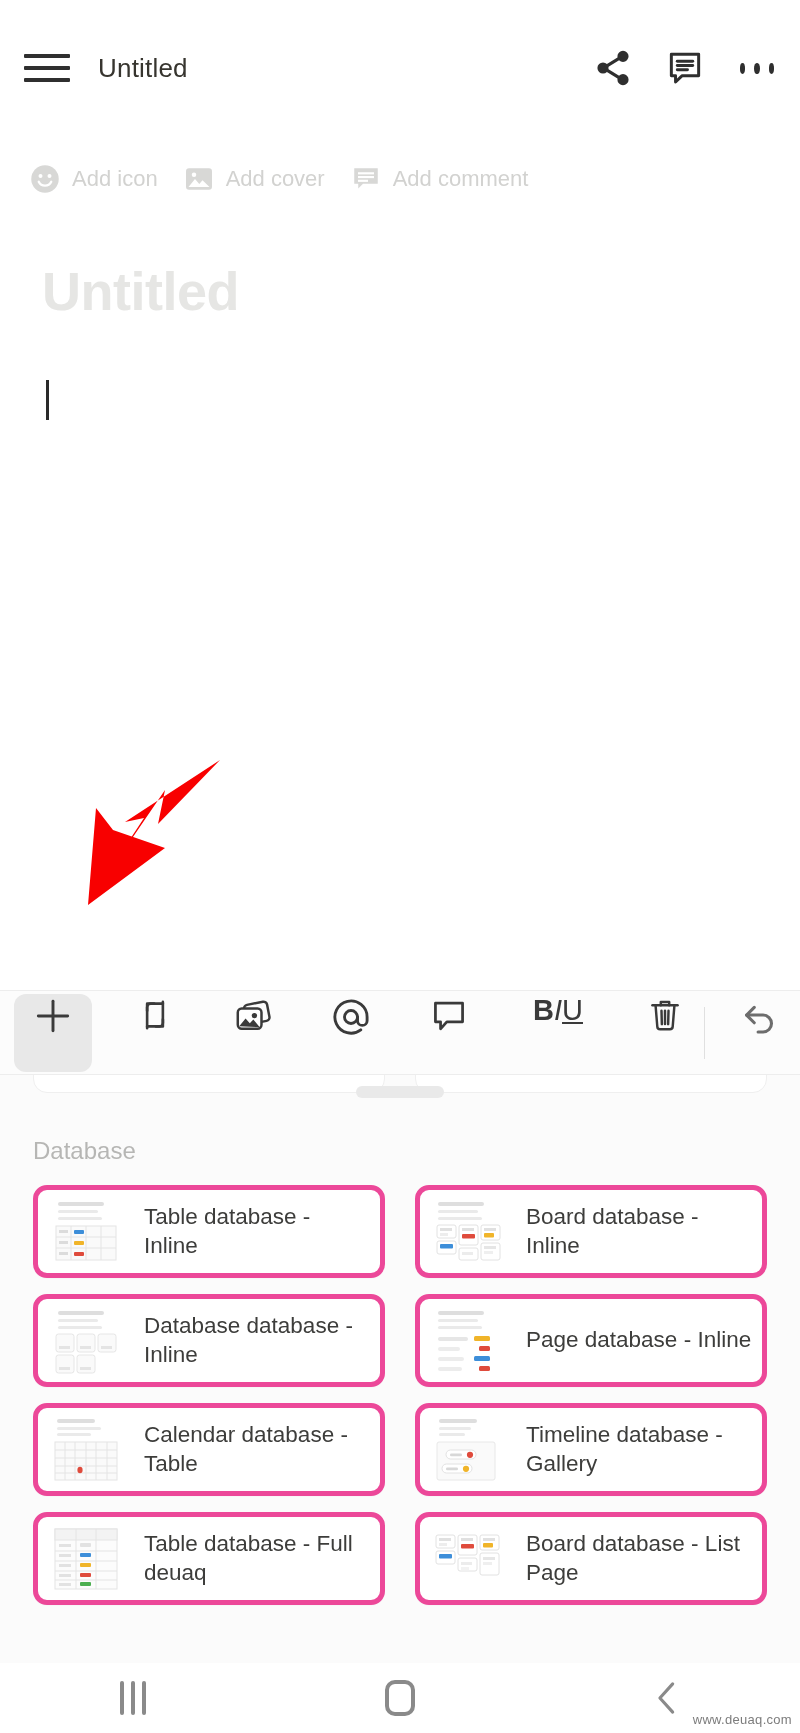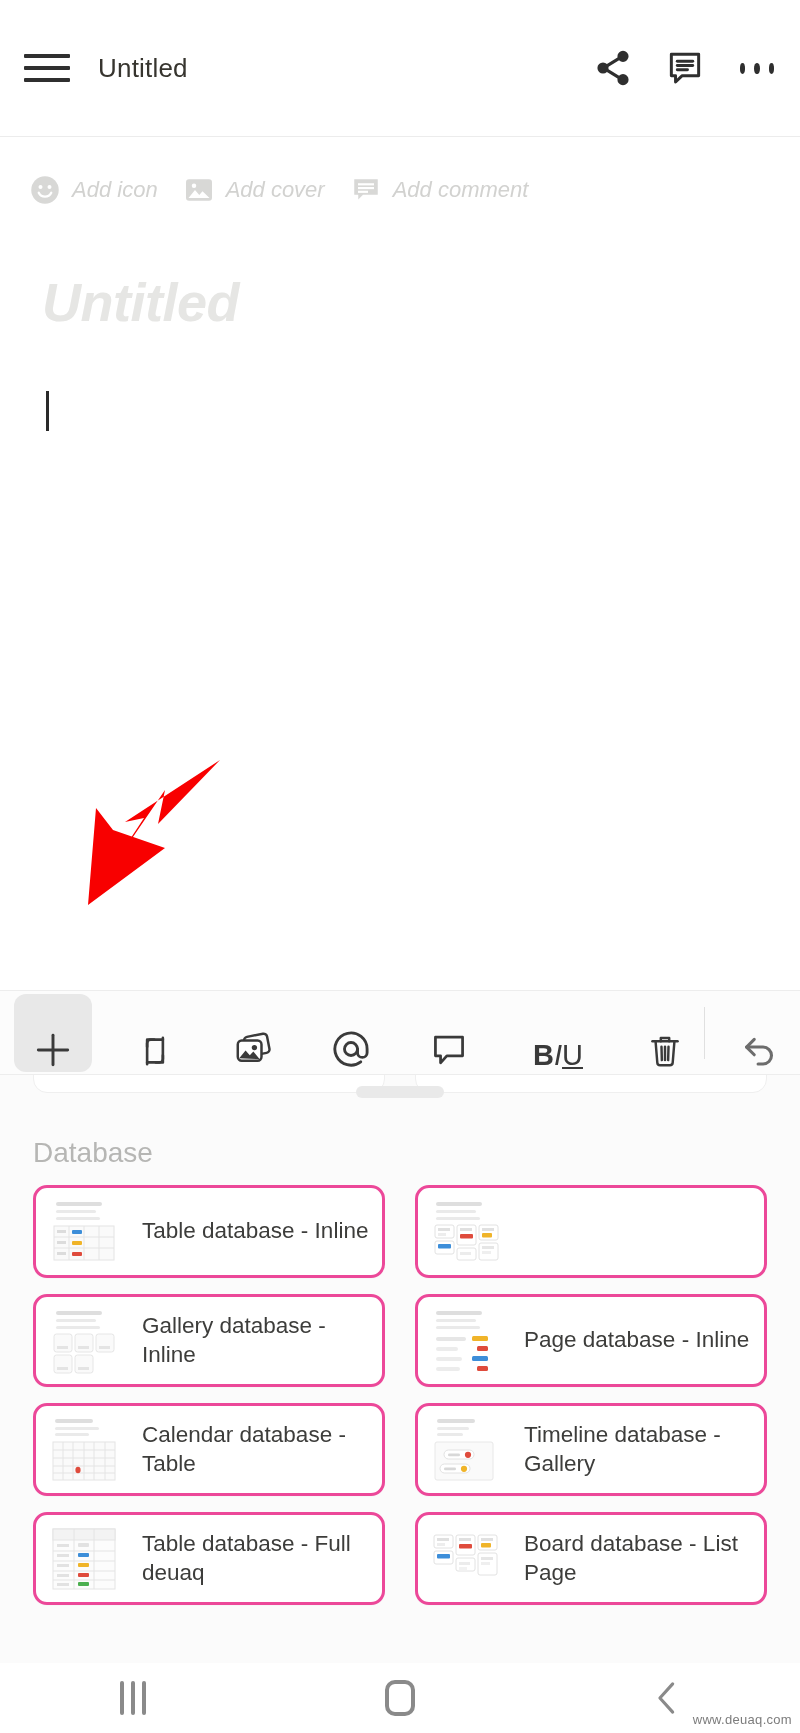--- a/index.html
+++ b/index.html
@@ -35,25 +35,24 @@
   .appbar-actions {
     margin-left: auto; margin-right: 22px;
     display: flex; align-items: center; gap: 30px;
   }
   .ic { width: 42px; height: 42px; display: flex; align-items: center; justify-content: center; cursor: pointer; }
   .dots { display: flex; gap: 9px; align-items: center; padding: 0 4px; }
   .dots i { width: 11px; height: 11px; border-radius: 50%; background: #2f2f2f; display: block; }
 
   
   .page-body {
-    position: absolute; left: 0; top: 137px;
+    position: absolute; left: 0; top: 126px;
     width: 800px; height: 853px;
     background: #fff;
     overflow: hidden;
-    font-style: italic;
   }
   .meta-row {
     display: flex; align-items: center; gap: 26px;
     padding: 38px 0 0 30px;
   }
   .meta-item { display: flex; align-items: center; gap: 12px; cursor: pointer; }
   .meta-label { font-size: 22px; color: #d2d2d0; }
   .meta-ic { width: 30px; height: 30px; flex: 0 0 30px; display: block; }
 
   .doc-title {
@@ -72,21 +71,21 @@
   .toolbar {
     position: absolute; left: 0; top: 990px;
     width: 800px; height: 85px;
     background: #fcfcfc;
     border-top: 1px solid #ededed;
     border-bottom: 1px solid #ededed;
     display: flex; align-items: center;
   }
   .tb-btn {
     width: 78px; height: 78px;
-    display: flex; align-items: flex-end; justify-content: center;
+    display: flex; align-items: flex-start; justify-content: center;
     cursor: pointer; flex: 0 0 auto;
   }
   .tb-btn.active { background: #e8e8e8; border-radius: 12px; }
   .tb-gap { flex: 1 1 auto; }
   .tb-sep { width: 1px; height: 52px; background: #e0e0e0; flex: 0 0 1px; }
   .biu { font-size: 29px; color: #3a3a3a; letter-spacing: 0px; white-space: nowrap; }
   .biu b { font-weight: bold; }
   .biu i { font-style: italic; }
   .biu u { text-decoration: underline; }
 
@@ -105,30 +104,30 @@
     border: 1px solid #efefef; border-radius: 14px; background: #fff;
   }
   .prev-card.l { left: 33px; width: 352px; }
   .prev-card.r { left: 415px; width: 352px; }
   .grabber {
     position: absolute; left: 50%; top: 11px; transform: translateX(-50%);
     width: 88px; height: 12px; border-radius: 6px; background: #e9e9e9;
   }
   .sheet-section-title {
     position: absolute; left: 33px; top: 62px;
-    font-size: 28px; color: #b6b6b4;
+    font-size: 24px; color: #b6b6b4;
   }
   .grid {
     position: absolute; left: 33px; top: 110px;
     width: 734px;
     display: grid; grid-template-columns: 352px 352px; gap: 16px 30px;
   }
   .card {
     height: 93px; background: #ffffff;
-    border: 3px solid #ec4899; border-radius: 14px;
+    border: 5px solid #ec4899; border-radius: 14px;
     display: flex; align-items: center; gap: 14px;
     padding: 0 10px 0 12px;
     cursor: pointer;
     box-shadow: 0 1px 1px rgba(0,0,0,.02);
   }
   .card-thumb { width: 80px; height: 72px; flex: 0 0 80px; }
   .card-label {
     font-size: 22.5px; color: #3d3d3b; line-height: 1.25;
   }
 
@@ -348,39 +347,40 @@
           <rect x="30" y="38" width="13" height="4.5" rx="1" fill="#df4b3c"></rect>
           <rect x="27" y="52" width="19" height="12" rx="2" fill="#fff" stroke="#e2e2e2"></rect>
           <rect x="30" y="56" width="11" height="3" fill="#ececec"></rect>
           <rect x="49" y="29" width="19" height="15" rx="2" fill="#fff" stroke="#e2e2e2"></rect>
           <rect x="52" y="32" width="12" height="3" fill="#e0e0e0"></rect>
           <rect x="52" y="37" width="10" height="4.5" rx="1" fill="#f0b429"></rect>
           <rect x="49" y="47" width="19" height="17" rx="2" fill="#fff" stroke="#e2e2e2"></rect>
           <rect x="52" y="50" width="12" height="3" fill="#e6e6e6"></rect>
           <rect x="52" y="55" width="9" height="3" fill="#efefef"></rect>
         </svg>
+        <span class="card-label">Board database - Inline</span>
       </div>
 
       <div class="card">
         <svg class="card-thumb" viewBox="0 0 80 72">
           <rect x="8" y="6" width="46" height="4" rx="2" fill="#dedede"></rect>
           <rect x="8" y="14" width="40" height="3" rx="1.5" fill="#eaeaea"></rect>
           <rect x="8" y="21" width="44" height="3" rx="1.5" fill="#eaeaea"></rect>
           <rect x="6" y="29" width="18" height="18" rx="2.5" fill="#fafafa" stroke="#e6e6e6"></rect>
           <rect x="9" y="41" width="11" height="3" fill="#e4e4e4"></rect>
           <rect x="27" y="29" width="18" height="18" rx="2.5" fill="#fafafa" stroke="#e6e6e6"></rect>
           <rect x="30" y="41" width="11" height="3" fill="#e4e4e4"></rect>
           <rect x="48" y="29" width="18" height="18" rx="2.5" fill="#fafafa" stroke="#e6e6e6"></rect>
           <rect x="51" y="41" width="11" height="3" fill="#e4e4e4"></rect>
           <rect x="6" y="50" width="18" height="18" rx="2.5" fill="#fafafa" stroke="#e6e6e6"></rect>
           <rect x="9" y="62" width="11" height="3" fill="#e4e4e4"></rect>
           <rect x="27" y="50" width="18" height="18" rx="2.5" fill="#fafafa" stroke="#e6e6e6"></rect>
           <rect x="30" y="62" width="11" height="3" fill="#e4e4e4"></rect>
         </svg>
-        <span class="card-label">Gallery database - Inline</span>
+        <span class="card-label">Database database - Inline</span>
       </div>
 
       <div class="card">
         <svg class="card-thumb" viewBox="0 0 80 72">
           <rect x="6" y="6" width="46" height="4" rx="2" fill="#dedede"></rect>
           <rect x="6" y="14" width="40" height="3" rx="1.5" fill="#eaeaea"></rect>
           <rect x="6" y="21" width="44" height="3" rx="1.5" fill="#eaeaea"></rect>
           <rect x="6" y="32" width="30" height="4" rx="2" fill="#e6e6e6"></rect>
           <rect x="42" y="31" width="16" height="5" rx="1.5" fill="#f0b429"></rect>
           <rect x="6" y="42" width="22" height="4" rx="2" fill="#ececec"></rect>

